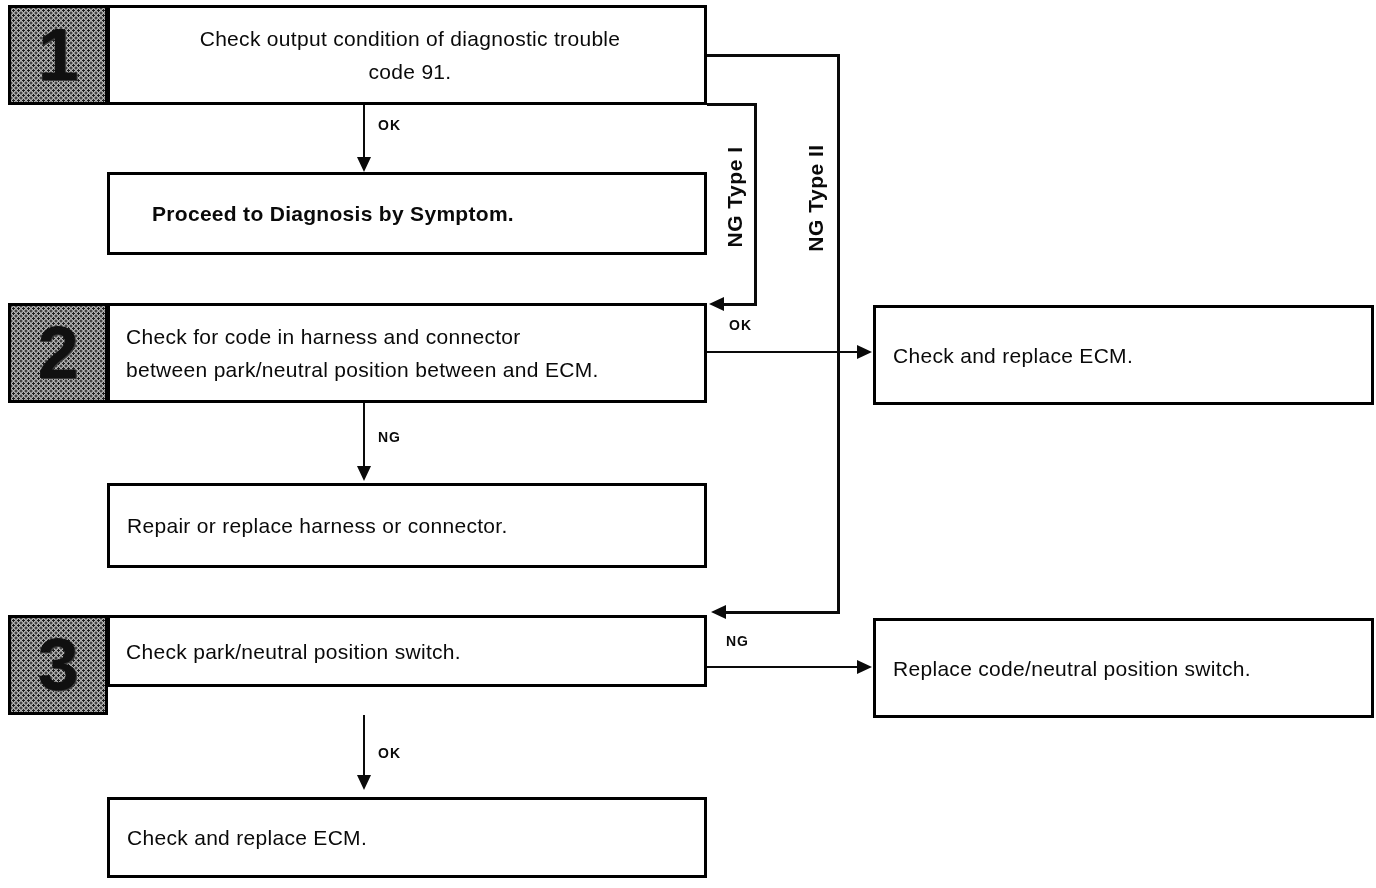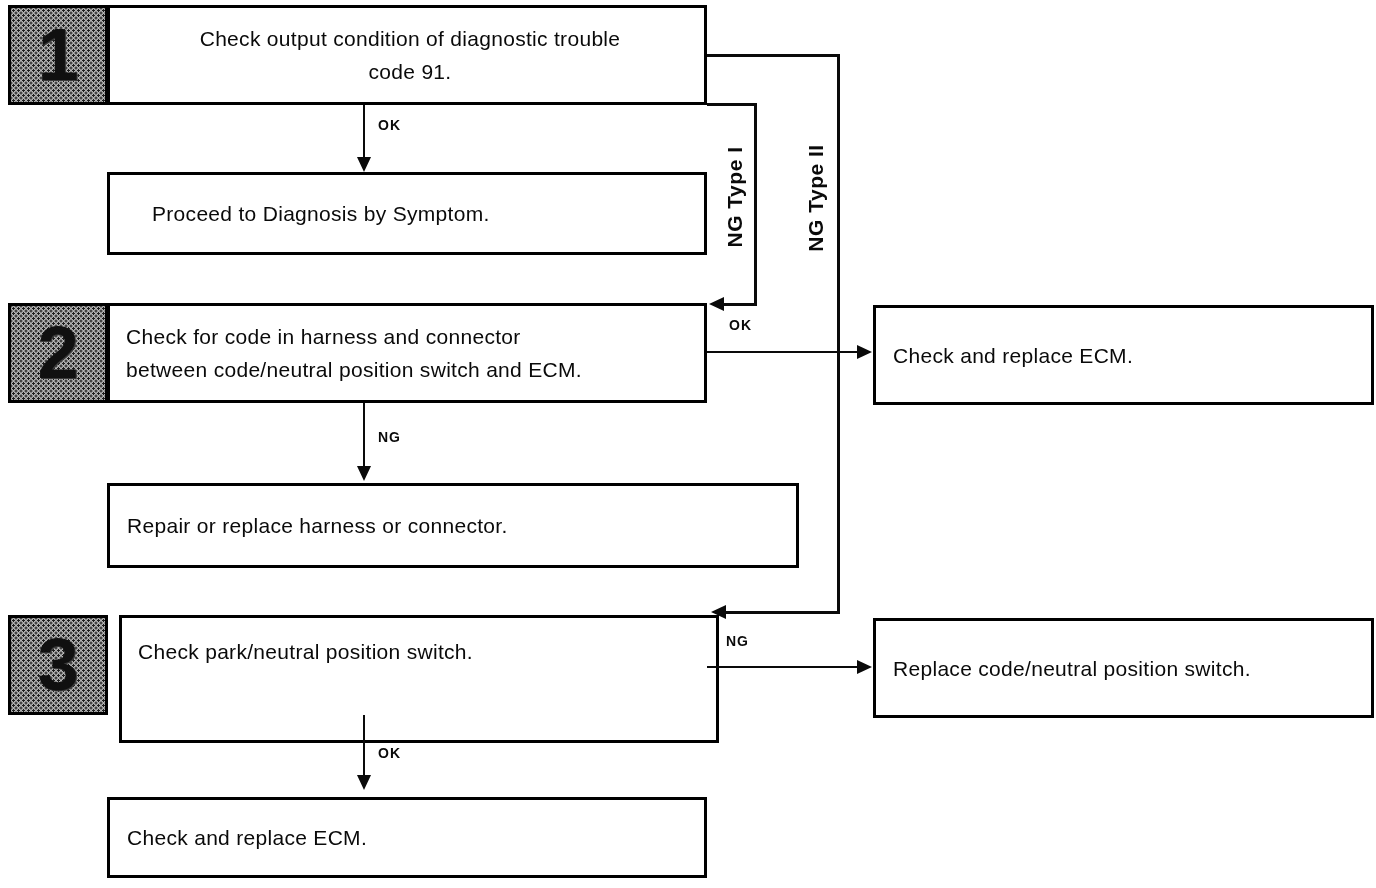--- a/index.html
+++ b/index.html
@@ -27,25 +27,25 @@
   .badge3{left:8px;top:615px;}
 
   
   .stepbox,.resultbox{
     position:absolute;box-sizing:border-box;border:3px solid #000;background:#fff;
     font-size:21px;letter-spacing:0.3px;line-height:33px;
   }
   .stepbox{padding:14px 10px 0 16px;}
   .box1{left:107px;top:5px;width:600px;height:100px;text-align:center;}
   .box2{left:107px;top:303px;width:600px;height:100px;}
-  .box3{left:119px;top:615px;width:600px;height:128px;padding-top:17px;}
+  .box3{left:107px;top:615px;width:600px;height:72px;padding-top:17px;}
 
   .resultbox{display:flex;align-items:center;padding-left:17px;}
-  .proceed{left:107px;top:172px;width:600px;height:83px;padding-left:42px;}
-  .repair{left:107px;top:483px;width:692px;height:85px;}
+  .proceed{left:107px;top:172px;width:600px;height:83px;padding-left:42px;font-weight:bold;}
+  .repair{left:107px;top:483px;width:600px;height:85px;}
   .ecm-right{left:873px;top:305px;width:501px;height:100px;}
   .replace-switch{left:873px;top:618px;width:501px;height:100px;}
   .ecm-bottom{left:107px;top:797px;width:600px;height:81px;}
 
   
   .line{position:absolute;background:#0a0a0a;}
   .a1{left:363px;top:105px;width:2px;height:56px;}
   .a2{left:363px;top:403px;width:2px;height:66px;}
   .a3{left:363px;top:715px;width:2px;height:64px;}
   .okr{left:707px;top:351px;width:152px;height:2px;}
@@ -116,21 +116,21 @@
   <div class="line t2v"></div>
   <div class="line t2h2"></div>
   <div class="ah ah-left ah-t2"></div>
   <span class="vlbl vlbl-t2">NG Type II</span>
 
   <div class="badge badge2">
     <span class="num">2</span>
   </div>
   <div class="stepbox box2">
     <div>Check for code in harness and connector</div>
-    <div>between code/neutral position switch and ECM.</div>
+    <div>between park/neutral position between and ECM.</div>
   </div>
 
   <div class="line okr"></div>
   <div class="ah ah-right ah-okr"></div>
   <span class="lbl lbl-okr">OK</span>
   <div class="resultbox ecm-right">
     <span>Check and replace ECM.</span>
   </div>
 
   <div class="line a2"></div>

